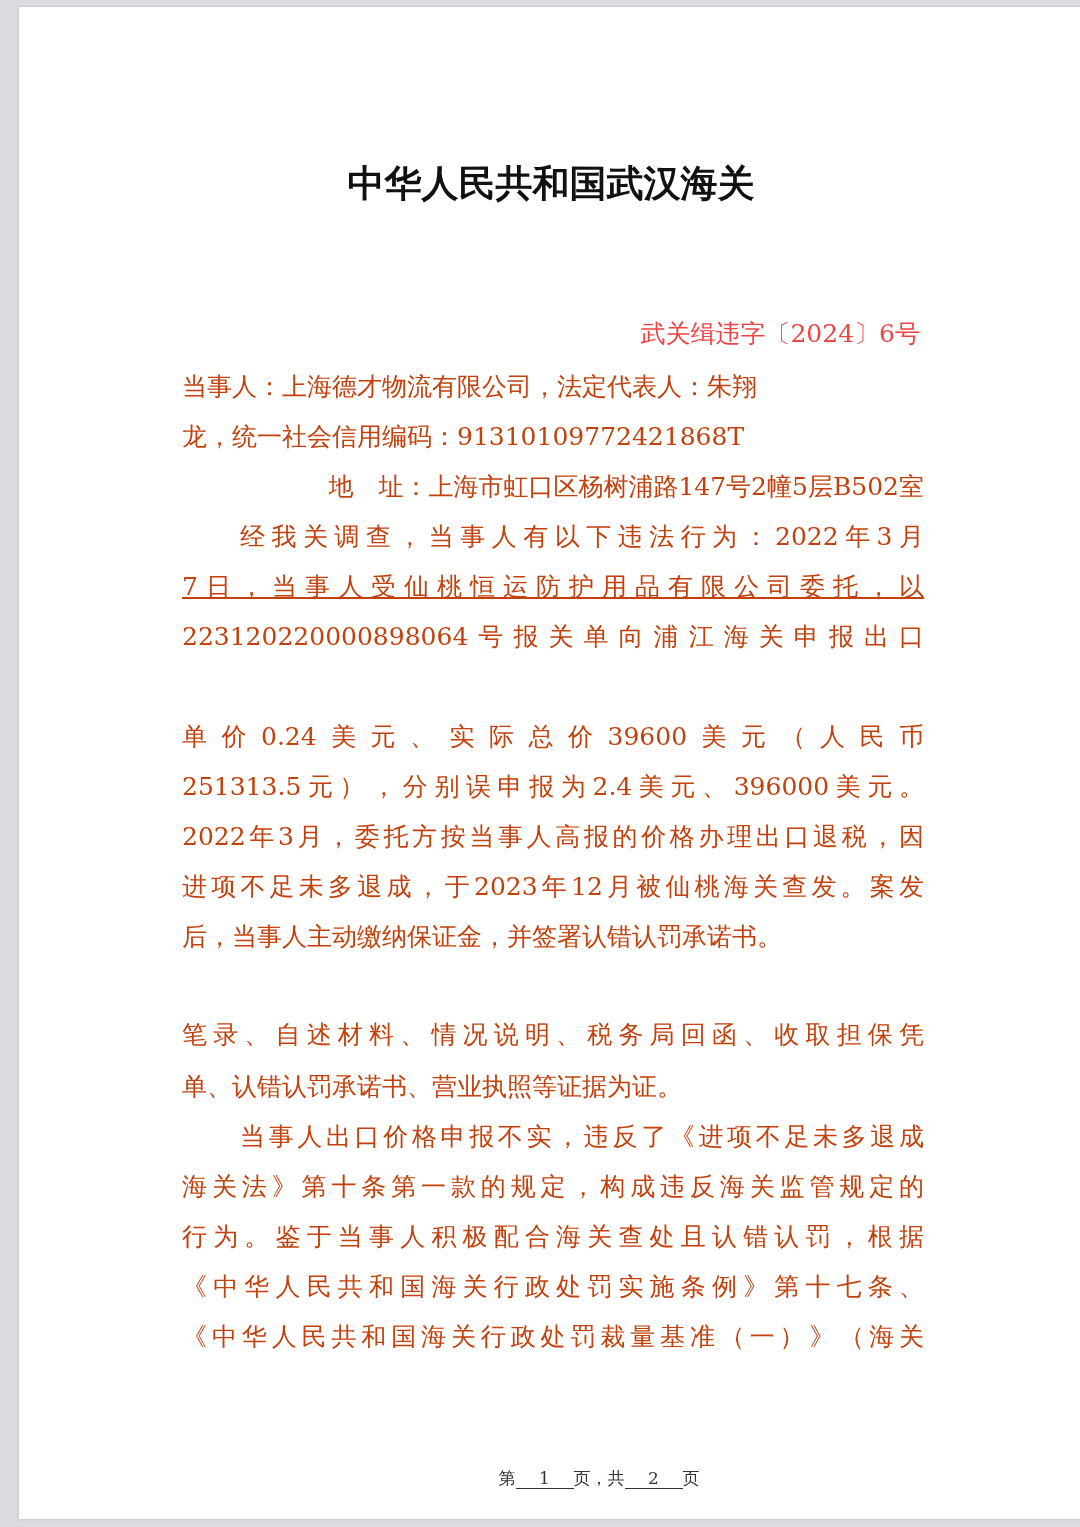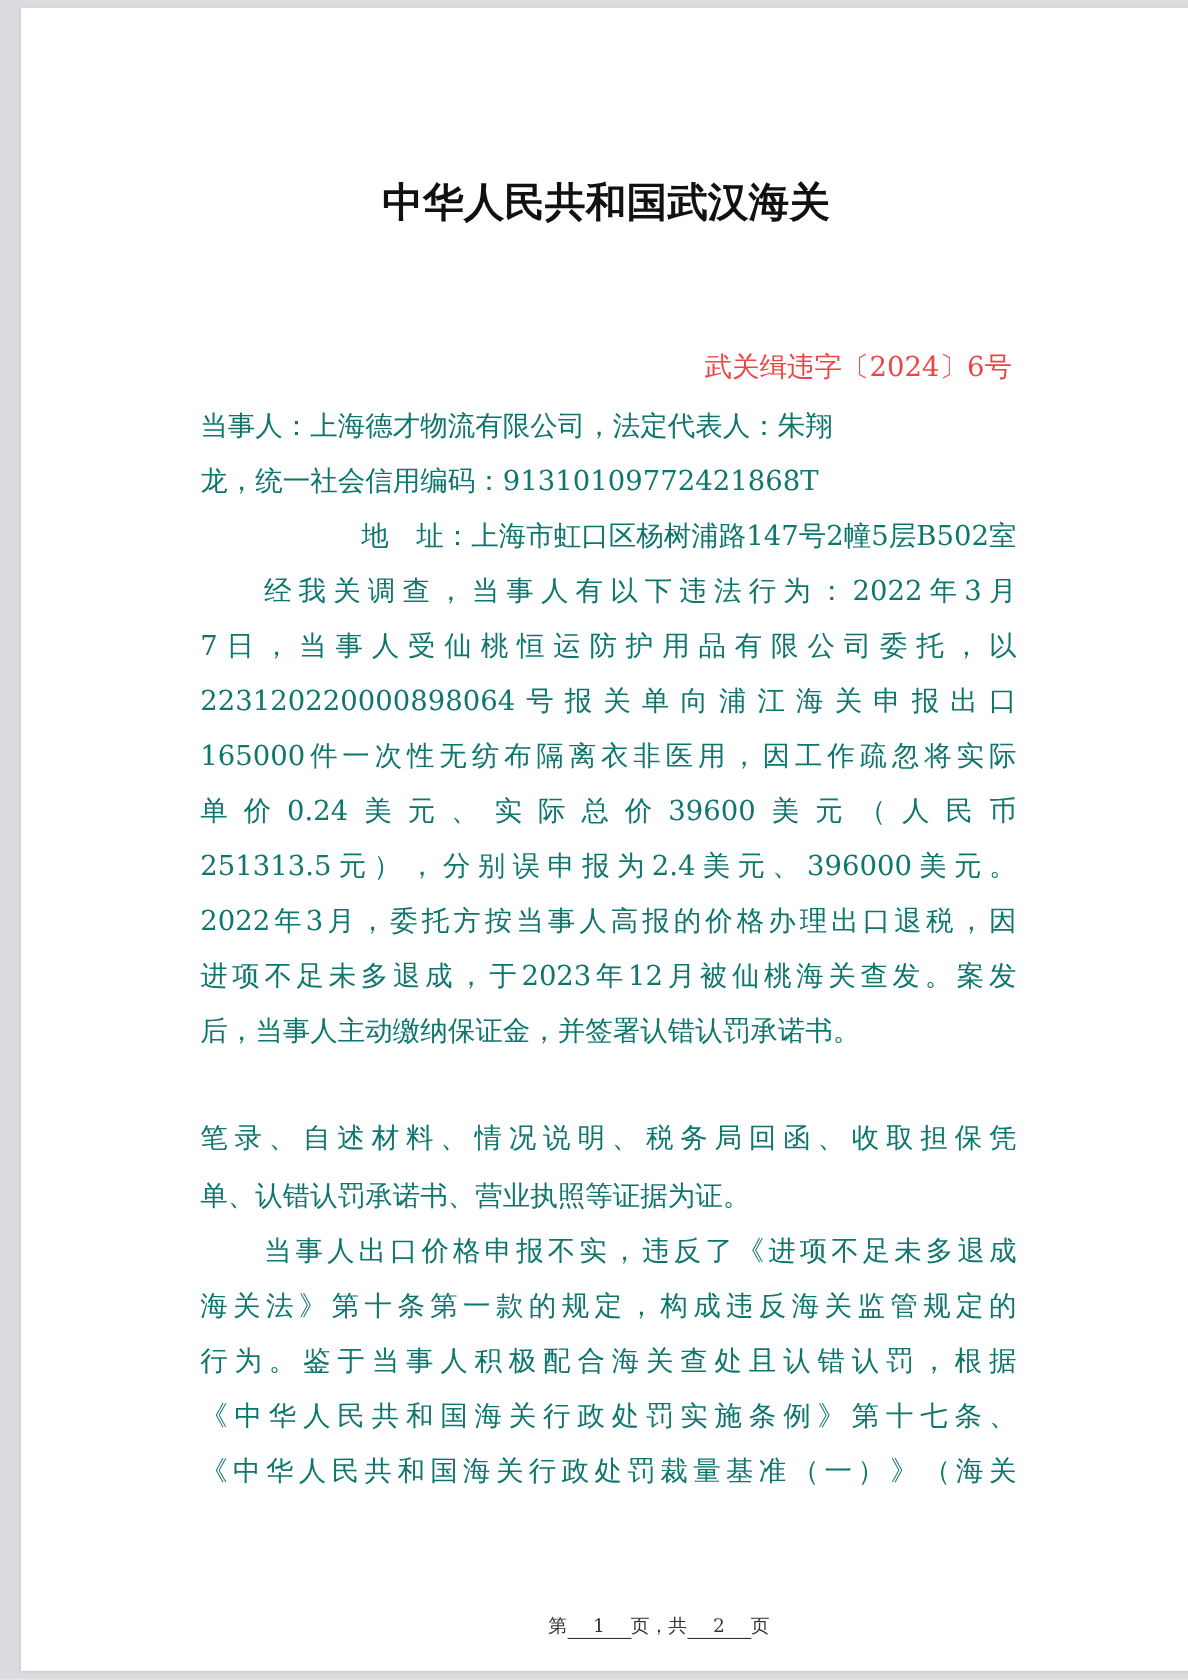--- a/index.html
+++ b/index.html
@@ -44,21 +44,21 @@
       top: 310px;
       font-size: 25px;
       color: #ef4444;
     }
     .line {
       position: absolute;
       left: 163px;
       width: 742px;
       font-size: 25px;
       line-height: 36px;
-      color: #0f766e;
+      color: #c2410c;
       white-space: nowrap;
       overflow: visible;
     }
     .justify {
       text-align: justify;
       text-align-last: justify;
     }
     .indent { padding-left: 58px; width: 684px; }
     .footer {
       position: absolute;
@@ -85,23 +85,22 @@
 
   <div class="title l1">中华人民共和国武汉海关</div>
 
   <div class="docno">武关缉违字〔2024〕6号</div>
 
   <div class="line" style="top:362px;">当事人：上海德才物流有限公司，法定代表人：朱翔</div>
   <div class="line" style="top:412px;">龙，统一社会信用编码：91310109772421868T</div>
   <div class="line" style="top:462px;text-align:right;">地　址：上海市虹口区杨树浦路147号2幢5层B502室</div>
 
   <div class="line justify indent" style="top:512px;">经我关调查，当事人有以下违法行为：2022年3月</div>
-  <div class="line justify" style="top:562px;">7日，当事人受仙桃恒运防护用品有限公司委托，以</div>
+  <div class="line justify" style="top:562px;text-decoration:underline;">7日，当事人受仙桃恒运防护用品有限公司委托，以</div>
   <div class="line justify" style="top:612px;">223120220000898064号报关单向浦江海关申报出口</div>
-  <div class="line justify" style="top:662px;">165000件一次性无纺布隔离衣非医用，因工作疏忽将实际</div>
   <div class="line justify" style="top:712px;">单价0.24美元、实际总价39600美元（人民币</div>
   <div class="line justify" style="top:762px;">251313.5元），分别误申报为2.4美元、396000美元。</div>
   <div class="line justify" style="top:812px;">2022年3月，委托方按当事人高报的价格办理出口退税，因</div>
   <div class="line justify" style="top:862px;">进项不足未多退成，于2023年12月被仙桃海关查发。案发</div>
   <div class="line" style="top:912px;">后，当事人主动缴纳保证金，并签署认错认罚承诺书。</div>
 
   <div class="line justify" style="top:1012px;font-family:Liberation Mono, monospace;">笔录、自述材料、情况说明、税务局回函、收取担保凭</div>
   <div class="line" style="top:1062px;">单、认错认罚承诺书、营业执照等证据为证。</div>
 
   <div class="line justify indent" style="top:1112px;">当事人出口价格申报不实，违反了《进项不足未多退成</div>

